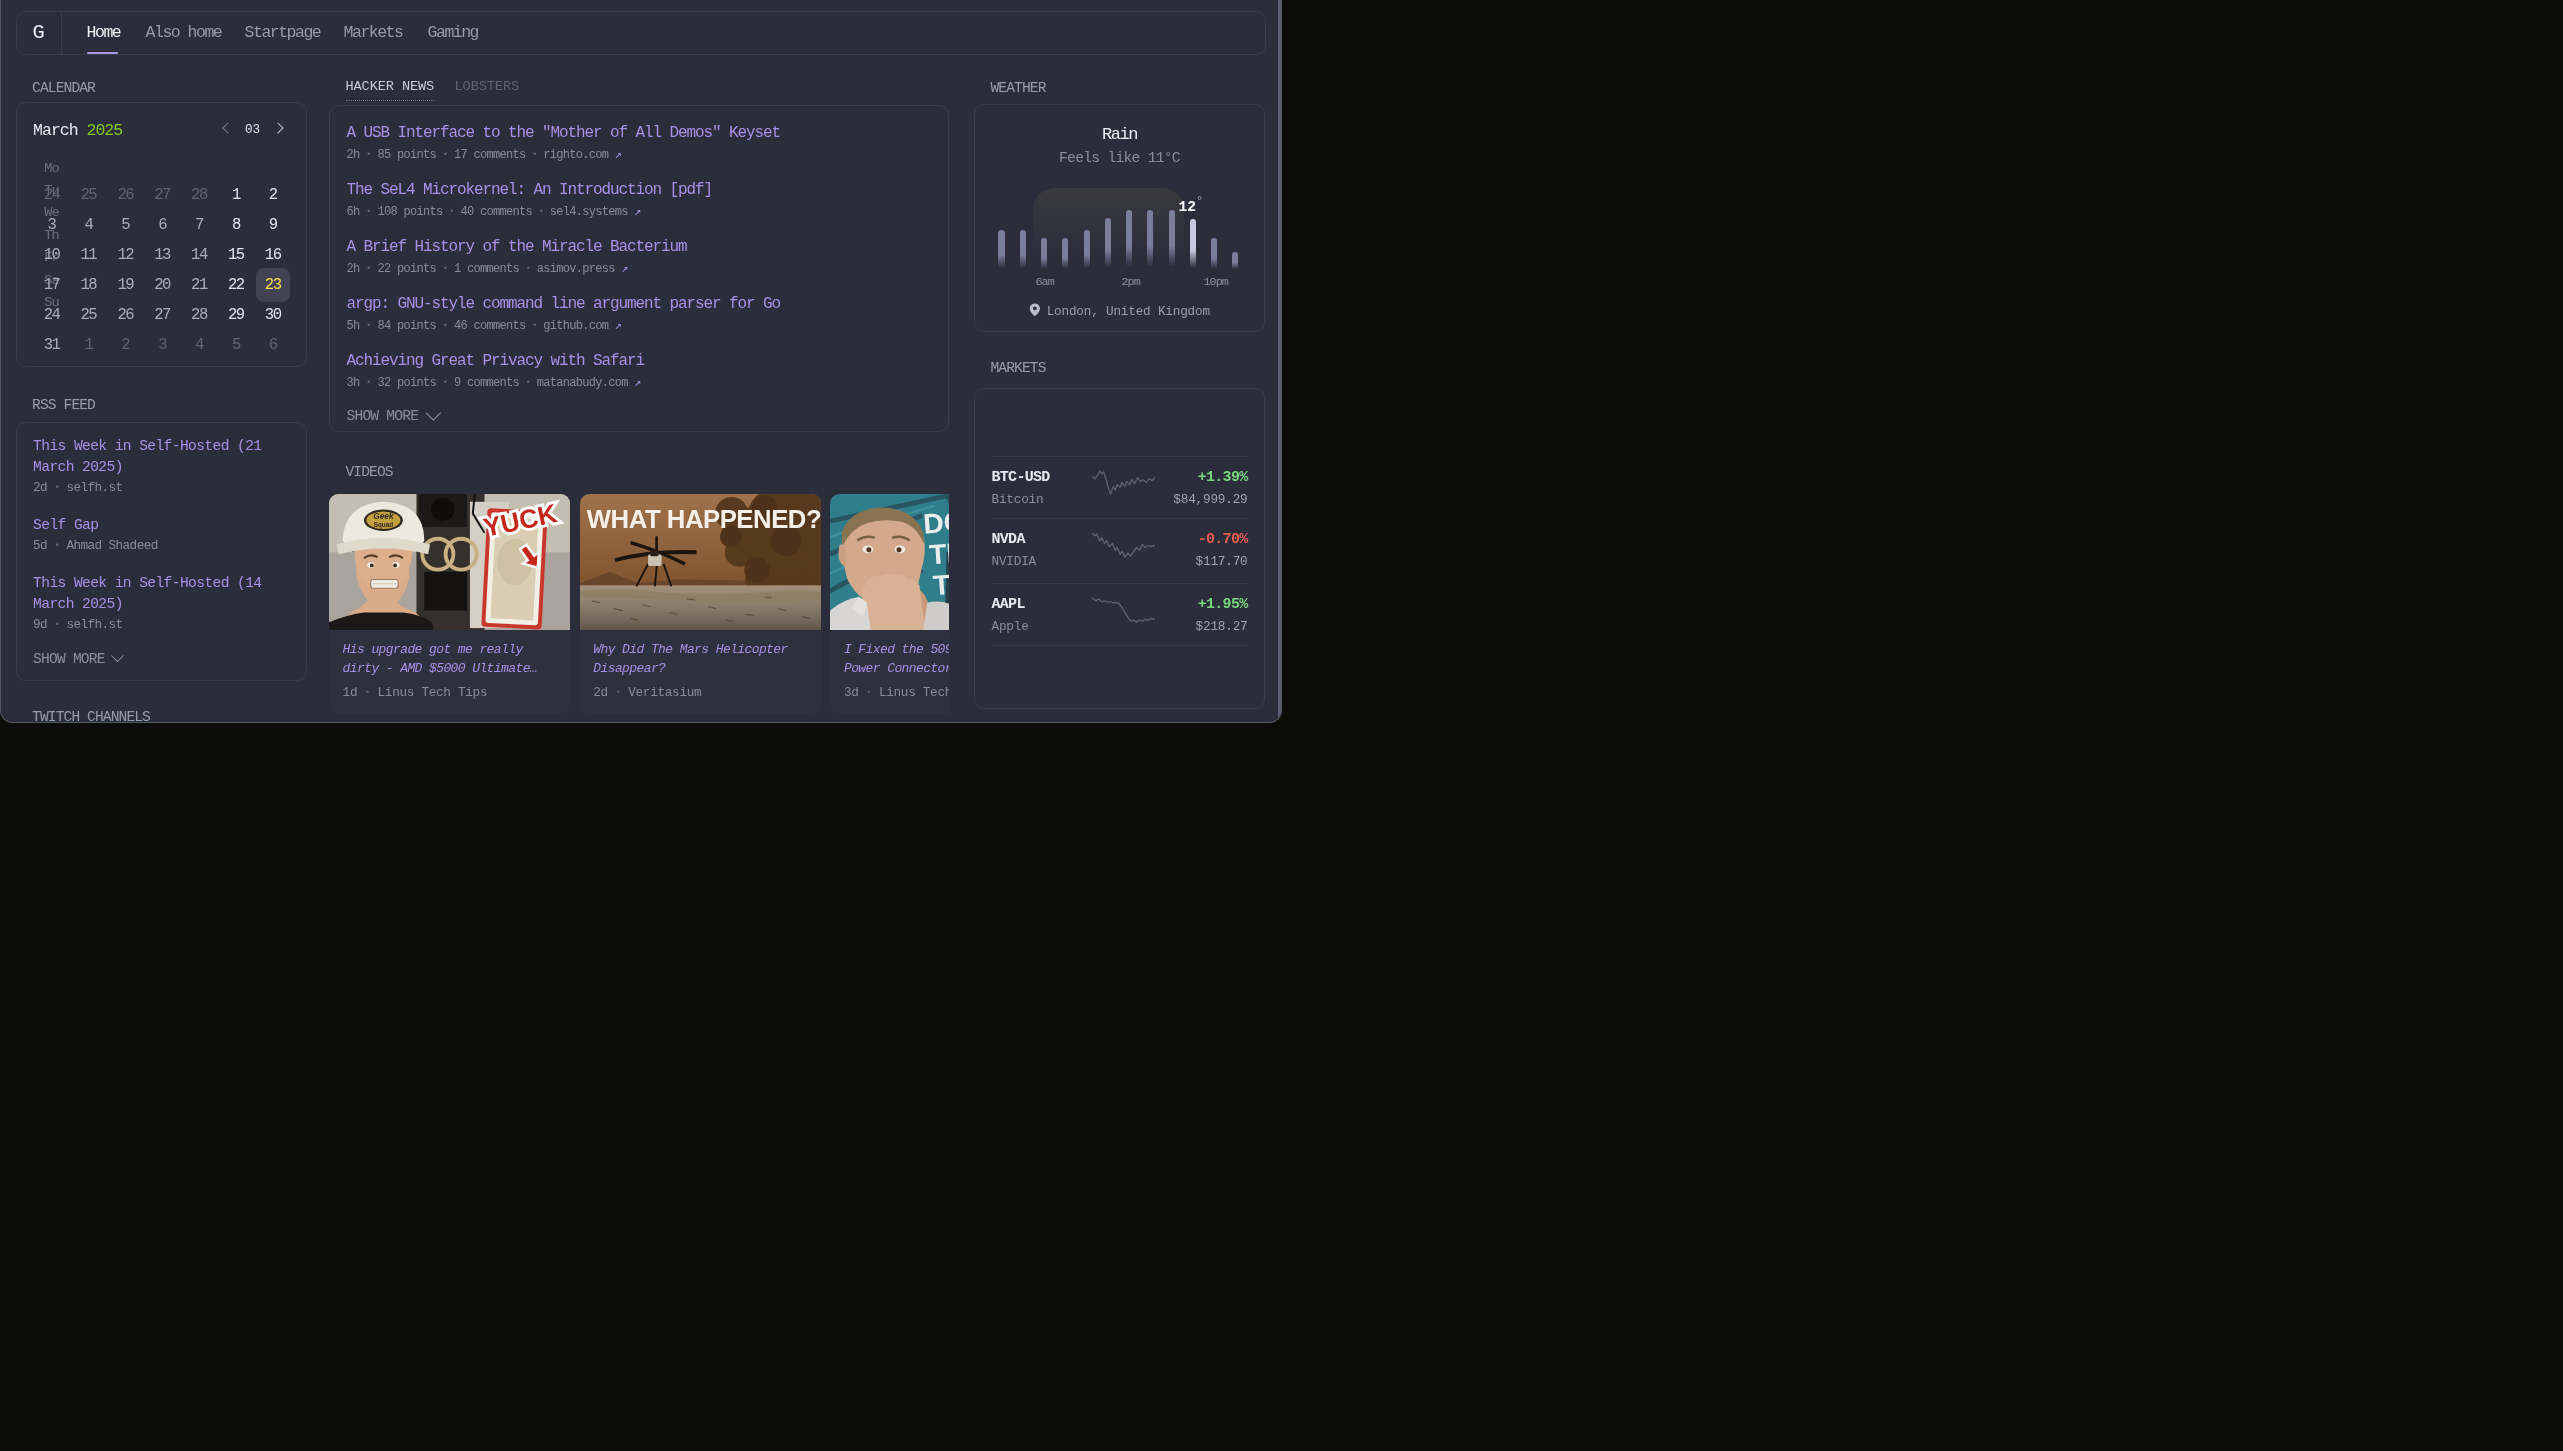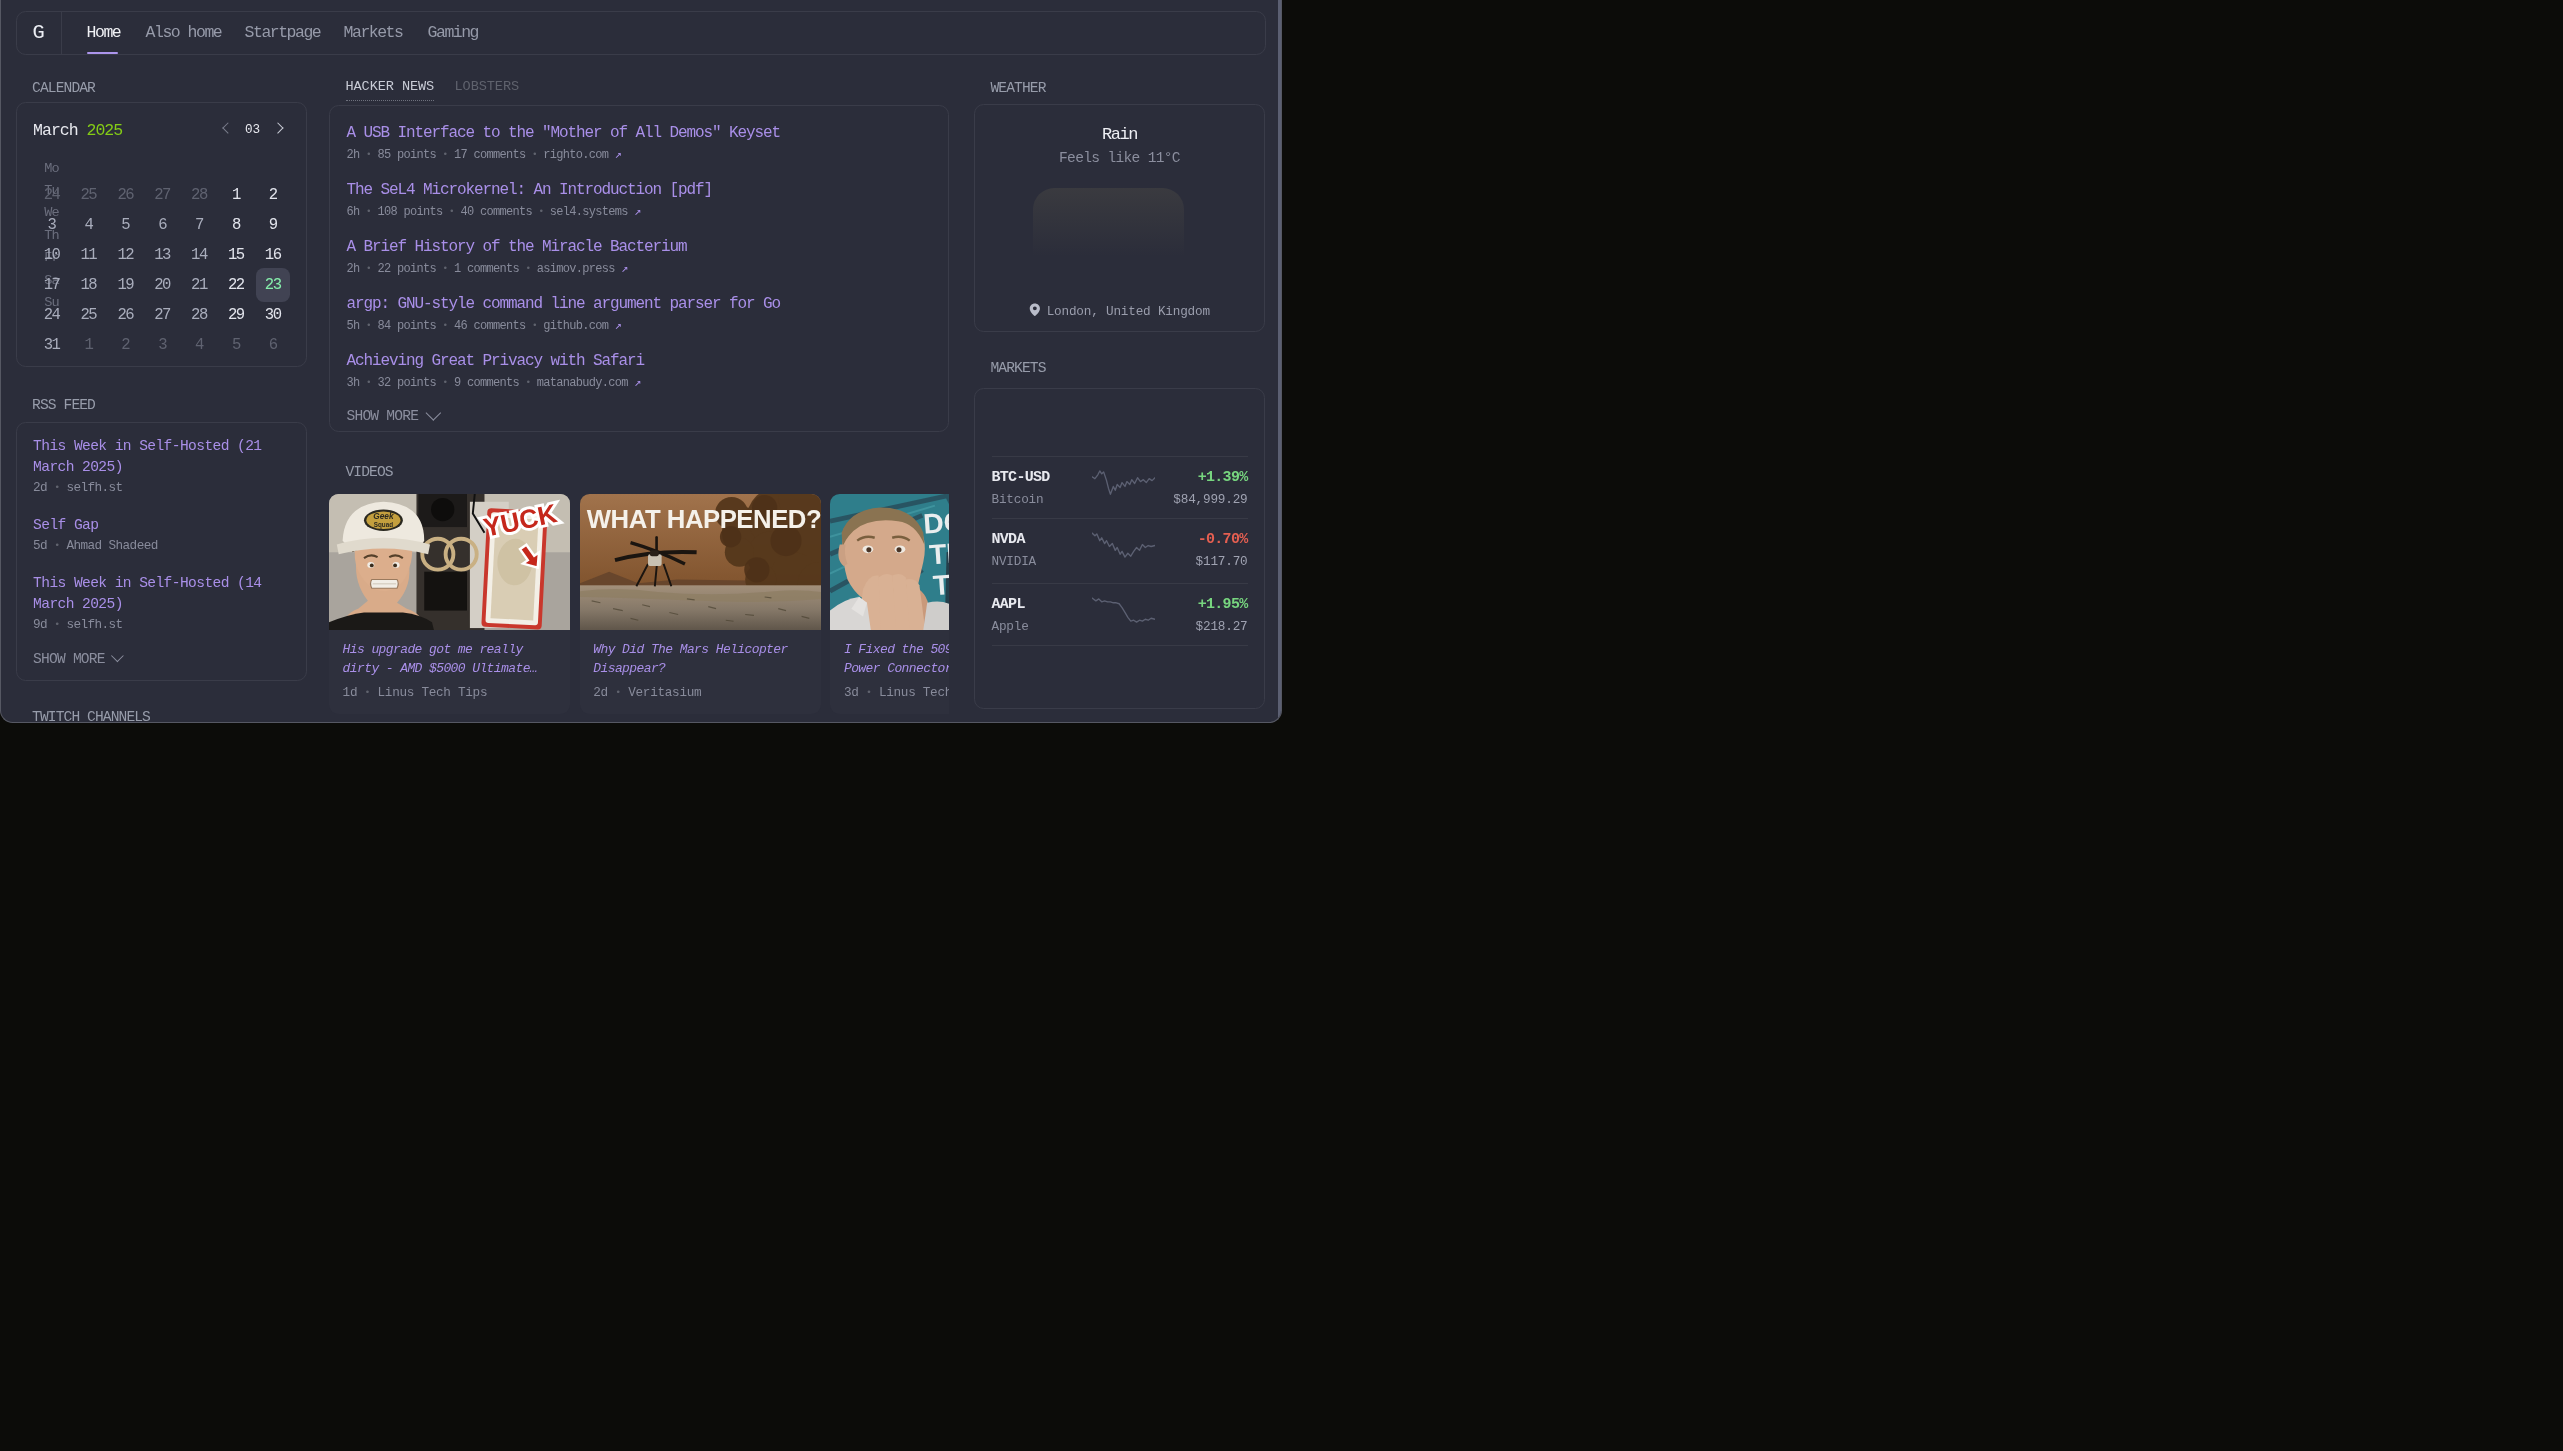--- a/index.html
+++ b/index.html
@@ -43,21 +43,21 @@
 .cchev.r { border-left:none; border-bottom:none; border-right:1.6px solid #c9ccd6; border-top:1.6px solid #c9ccd6; margin-right:0; margin-left:13.6px;}
 .cal-grid { position:absolute; left:16.5px; top:55px; width:258px; }
 .cal-row { display:flex; height:30px; }
 .cal-row.hd { height:22.4px;flex-direction:column; }
 .cal-row.hd div { line-height:22.4px; }
 .cal-row div { width:37px; text-align:center; font-size:15.6px; line-height:30px; letter-spacing:-1.5px;}
 .wd { color:#6b6e7d; font-size:13.6px !important; letter-spacing:-0.8px !important; }
 .dm { color:#5f6270; }
 .wk { color:#a9adbc; }
 .we { color:#e2e4ec; }
-.today { position:relative; color:#86efac; z-index:1; }
+.today { position:relative; color:#fde047; z-index:1; }
 .today::before { content:""; position:absolute; left:1.5px; top:-1.9px; width:34px; height:34px; background:#414353; border-radius:7.8px; z-index:-1; }
 #rss-label { left:16.5px; top:397px; }
 #rss-card { left:0; top:422px; width:291px; height:259px; }
 .rss-item { margin-bottom:17px; }
 .rss-item .t { font-size:14.6px; letter-spacing:-0.6px; line-height:21px; }
 .rss-item .m { font-size:12.7px; letter-spacing:-0.6px; line-height:19.5px; }
 #twitch-label { left:16.5px; top:709px; }
 
 
 #col-m { position:absolute; left:329px; top:0; width:620px; height:720px; overflow:hidden; }
@@ -382,20 +382,38 @@
     </div>
   </div>
 </div>
 
 <div id="col-r">
   <div class="label" style="left:16.5px; top:80px;">WEATHER</div>
   <div class="card" id="w-card">
     <div id="w-rain">Rain</div>
     <div id="w-feels">Feels like 11°C</div>
     <div id="w-sun"></div>
+    <div id="w-chart">
+      <div class="wbar n" style="left:6.8px;    height:41px; top:42px;"></div>
+      <div class="wbar n" style="left:28px; height:41px; top:42px;"></div>
+      <div class="wbar n" style="left:49px; height:33px; top:50px;"></div>
+      <div class="wbar n" style="left:70px; height:33px; top:50px;"></div>
+      <div class="wbar n" style="left:92px; height:41px; top:42px;"></div>
+      <div class="wbar n" style="left:113px;  height:53px; top:30px;"></div>
+      <div class="wbar n" style="left:134px;height:60px; top:22.4px;"></div>
+      <div class="wbar n" style="left:155px;height:60px; top:22.4px;"></div>
+      <div class="wbar n" style="left:177px;height:60px; top:22.4px;"></div>
+      <div class="wbar" style="left:198px; height:52px; top:31px; background:linear-gradient(to bottom,#c7cade 0%,#c7cade 60%,rgba(199,202,222,0) 94%);"></div>
+      <div class="wbar n" style="left:219px;  height:33px; top:50px;"></div>
+      <div class="wbar n" style="left:240px;height:18.5px; top:64px;"></div>
+      <div id="w-deg">12<sup>°</sup></div>
+      <div class="wtime" style="left:44px;">6am</div>
+      <div class="wtime" style="left:130px;">2pm</div>
+      <div class="wtime" style="left:212px;">10pm</div>
+    </div>
     <div id="w-loc"><svg width="11.7" height="13.6" viewBox="0 0 24 28" style="vertical-align:-1.9px; margin-right:5.8px;">
               <path d="M12 1 C6 1 1.5 5.5 1.5 11.5 C1.5 18 9 25.5 12 27 C15 25.5 22.5 18 22.5 11.5 C22.5 5.5 18 1 12 1 Z M12 15 A4 4 0 1 1 12 7 A4 4 0 1 1 12 15 Z" fill="#b9bcc9"></path>
             </svg>London, United Kingdom</div>
   </div>
   <div class="label" id="m-label">MARKETS</div>
   <div class="card" id="m-card">
     <div class="sep" style="top:67px;"></div>
     <div class="mrow" style="top:67px;">
       <div class="sym">BTC-USD</div>
             <div class="nm">Bitcoin</div>

